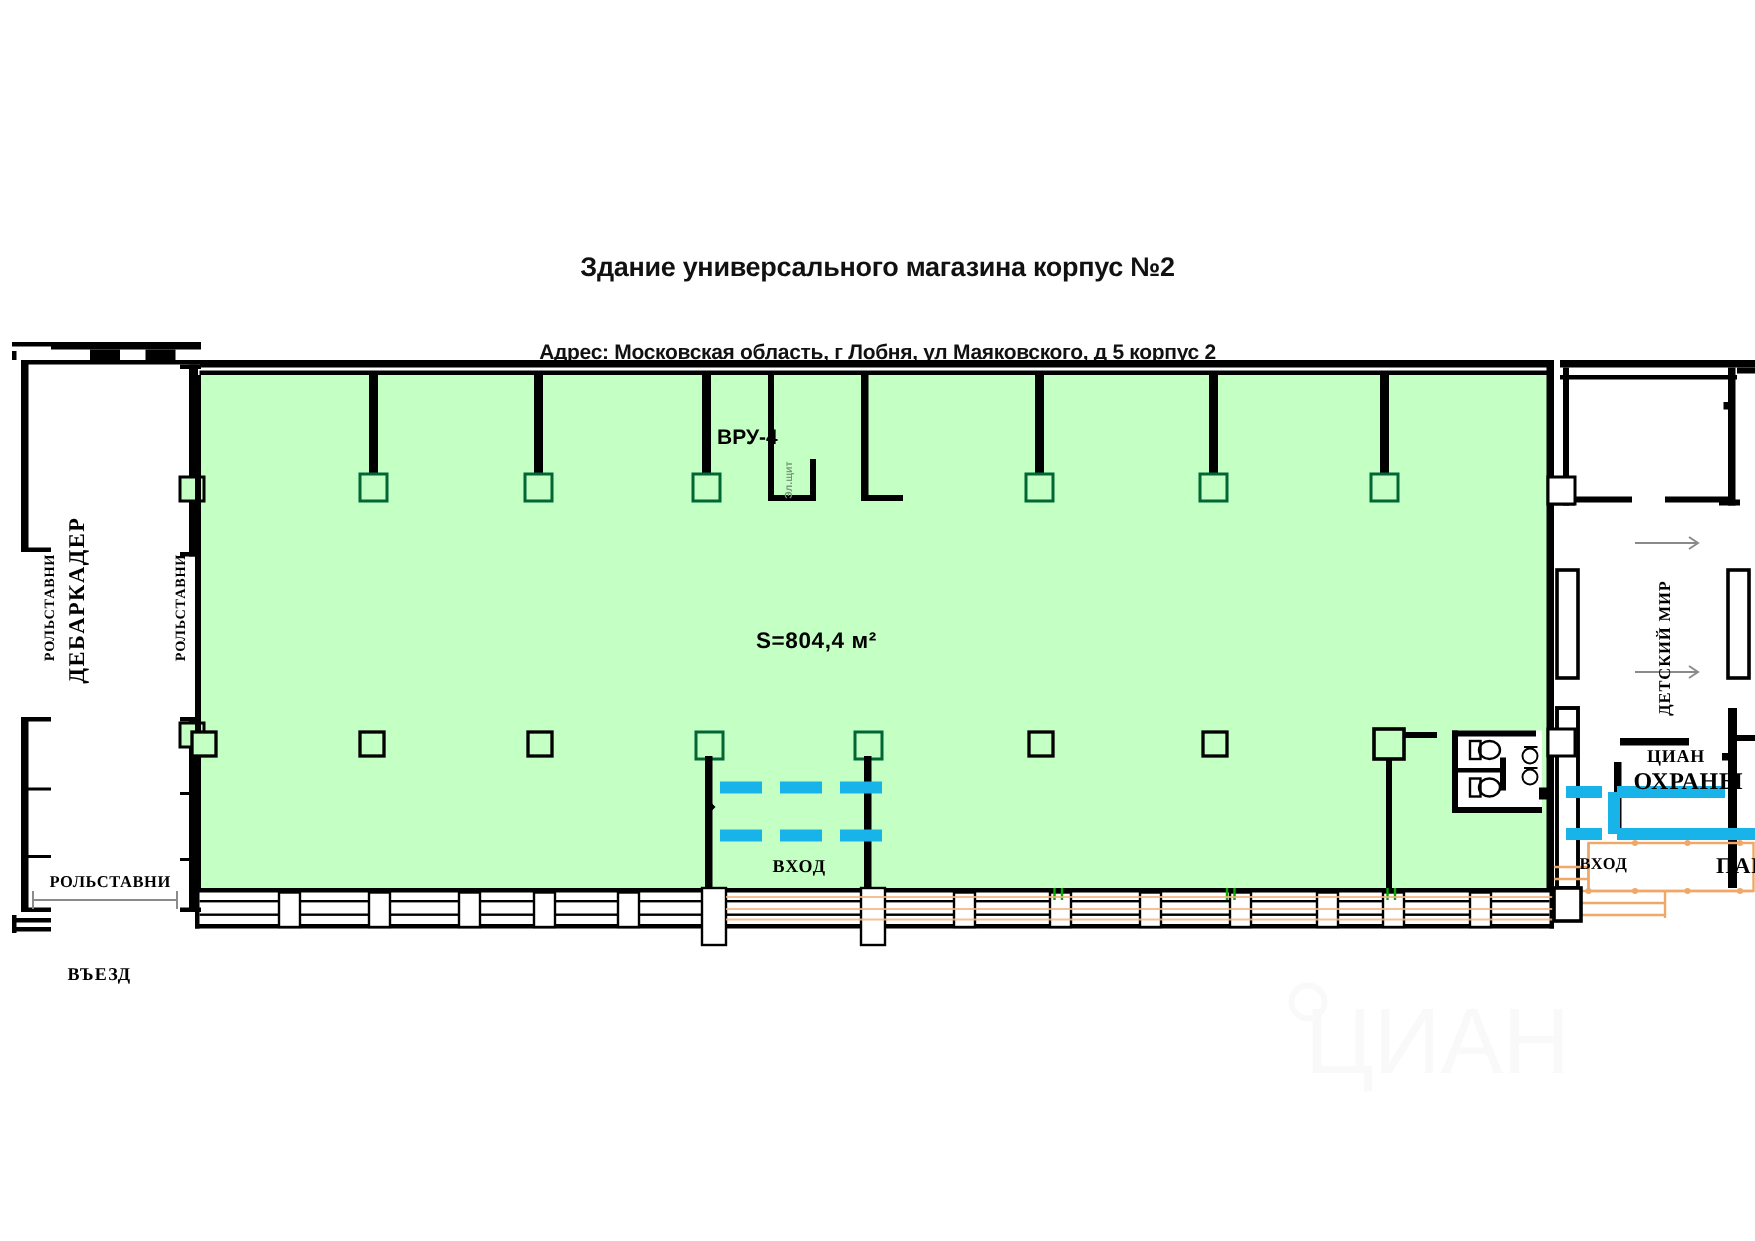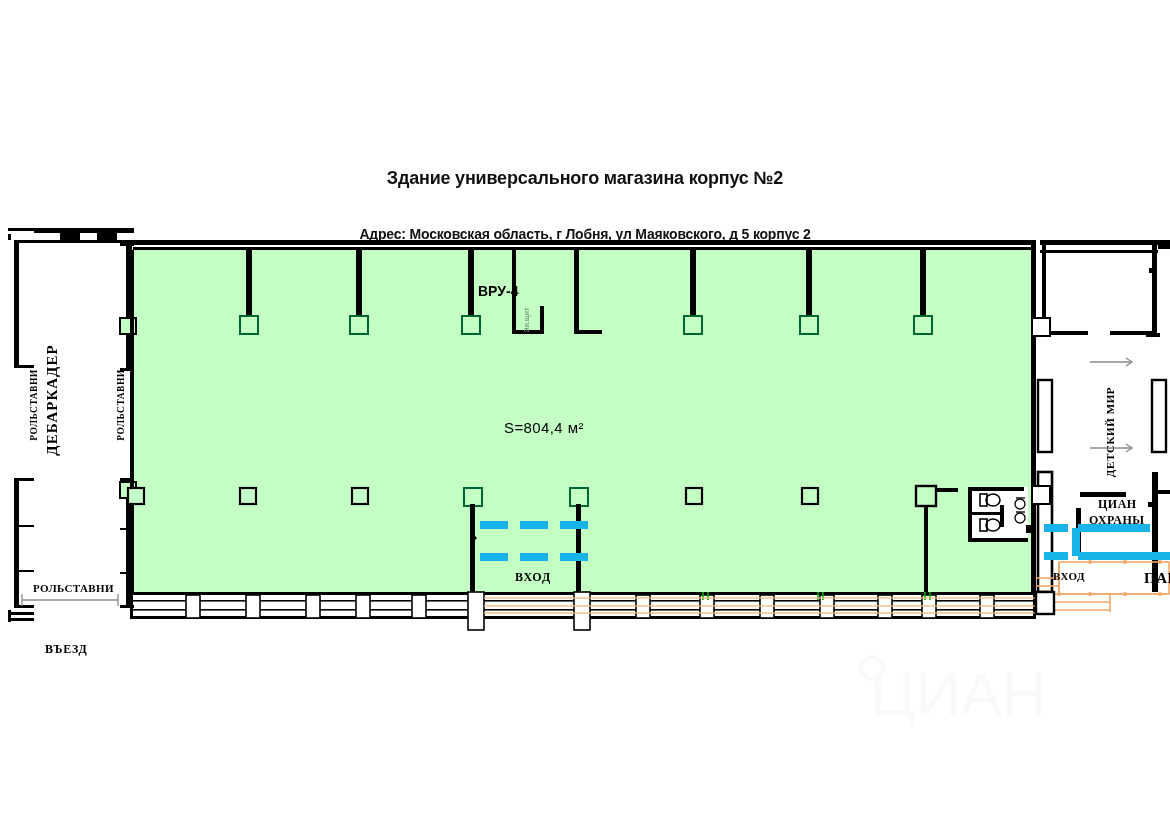--- a/index.html
+++ b/index.html
@@ -298,24 +298,24 @@
 <div class="lbl vert" style="left:116px;top:405px;font-size:9.5px;letter-spacing:0.5px;transform:rotate(-90deg) translate(-50%,0);transform-origin:0 0;">РОЛЬСТАВНИ</div>
 
 <div class="lbl" style="left:33px;top:582px;font-size:11px;letter-spacing:0.4px;">РОЛЬСТАВНИ</div>
 
 <div class="lbl" style="left:45px;top:642px;font-size:12px;letter-spacing:0.8px;">ВЪЕЗД</div>
 
 <div class="lbl tiny" style="left:478px;top:283px;font-size:14px;">ВРУ-4</div>
 
 <div class="lbl vert tiny" style="left:523px;top:320px;font-size:7px;color:#7a9a7a;transform:rotate(-90deg) translate(-50%,0);transform-origin:0 0;">Эл.щит</div>
 
-<div class="lbl" style="left:504px;top:419px;font-size:15px;font-family:'Liberation Sans',sans-serif;font-weight:normal;letter-spacing:0.4px;">S=804,4 м²</div>
+<div class="lbl" style="left:504px;top:419px;font-size:15px;font-family:'Liberation Sans',sans-serif;font-weight:bold;letter-spacing:0.4px;">S=804,4 м²</div>
 
 <div class="lbl" style="left:515px;top:570px;font-size:12px;letter-spacing:0.8px;">ВХОД</div>
 
 <div class="lbl vert" style="left:1104px;top:432px;font-size:11px;letter-spacing:0.6px;transform:rotate(-90deg) translate(-50%,0);transform-origin:0 0;">ДЕТСКИЙ МИР</div>
 
 <div class="lbl" style="left:1098px;top:497px;font-size:12px;letter-spacing:0.5px;">ЦИАН</div>
-<div class="lbl" style="left:1089px;top:513px;font-size:12px;letter-spacing:0.5px;">ОХРАНЫ</div>
+<div class="lbl" style="left:1089px;top:513px;font-size:16px;letter-spacing:0.5px;">ОХРАНЫ</div>
 
 <div class="lbl" style="left:1053px;top:570px;font-size:11px;letter-spacing:0.5px;">ВХОД</div>
 
 <div class="lbl" style="left:1144px;top:570px;font-size:15px;letter-spacing:0.5px;">ПАНДУС</div>
 
 </body></html>

